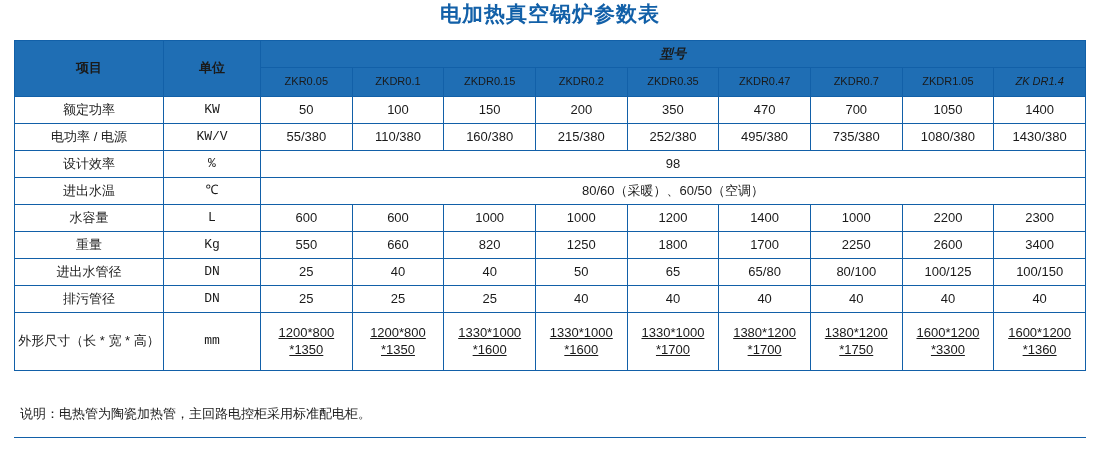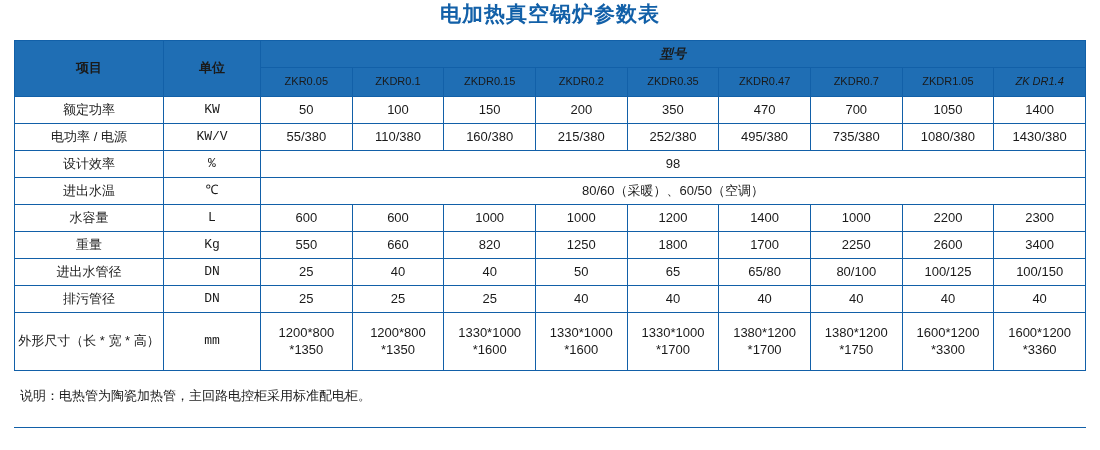--- a/index.html
+++ b/index.html
@@ -74,29 +74,29 @@
   td.label-cell {
     font-size: 13.5px;
     white-space: nowrap;
   }
   td.unit-cell {
     font-size: 13.5px;
     font-family: Liberation Mono, monospace;
   }
   tbody tr { height: 27px; }
   tbody tr.tall { height: 58px; }
-  .dim-line { display: block; }
+  .dim-line { display: block; text-decoration: underline; }
   .note {
     width: 1072px;
-    margin: 0 auto;
+    margin: 18px auto;
     padding-top: 16px;
     font-size: 13px;
     color: #1a1a1a;
     border-bottom: 1px solid #1260a8;
-    padding-bottom: 22px;
+    padding-bottom: 14px;
   }
   .note-inner { padding-left: 6px; }
 </style>
 </head>
 <body>
 
 <div class="page">
 
   <div class="title">电加热真空锅炉参数表</div>
 
@@ -247,21 +247,21 @@
         <td>
           <span class="dim-line">1380*1200</span>
           <span class="dim-line">*1750</span>
         </td>
         <td>
           <span class="dim-line">1600*1200</span>
           <span class="dim-line">*3300</span>
         </td>
         <td>
           <span class="dim-line">1600*1200</span>
-          <span class="dim-line">*3360</span>
+          <span class="dim-line">*1360</span>
         </td>
       </tr>
 
     </tbody>
   </table>
 
   <div class="note">
     <span class="note-inner">说明：电热管为陶瓷加热管，主回路电控柜采用标准配电柜。</span>
   </div>
 

